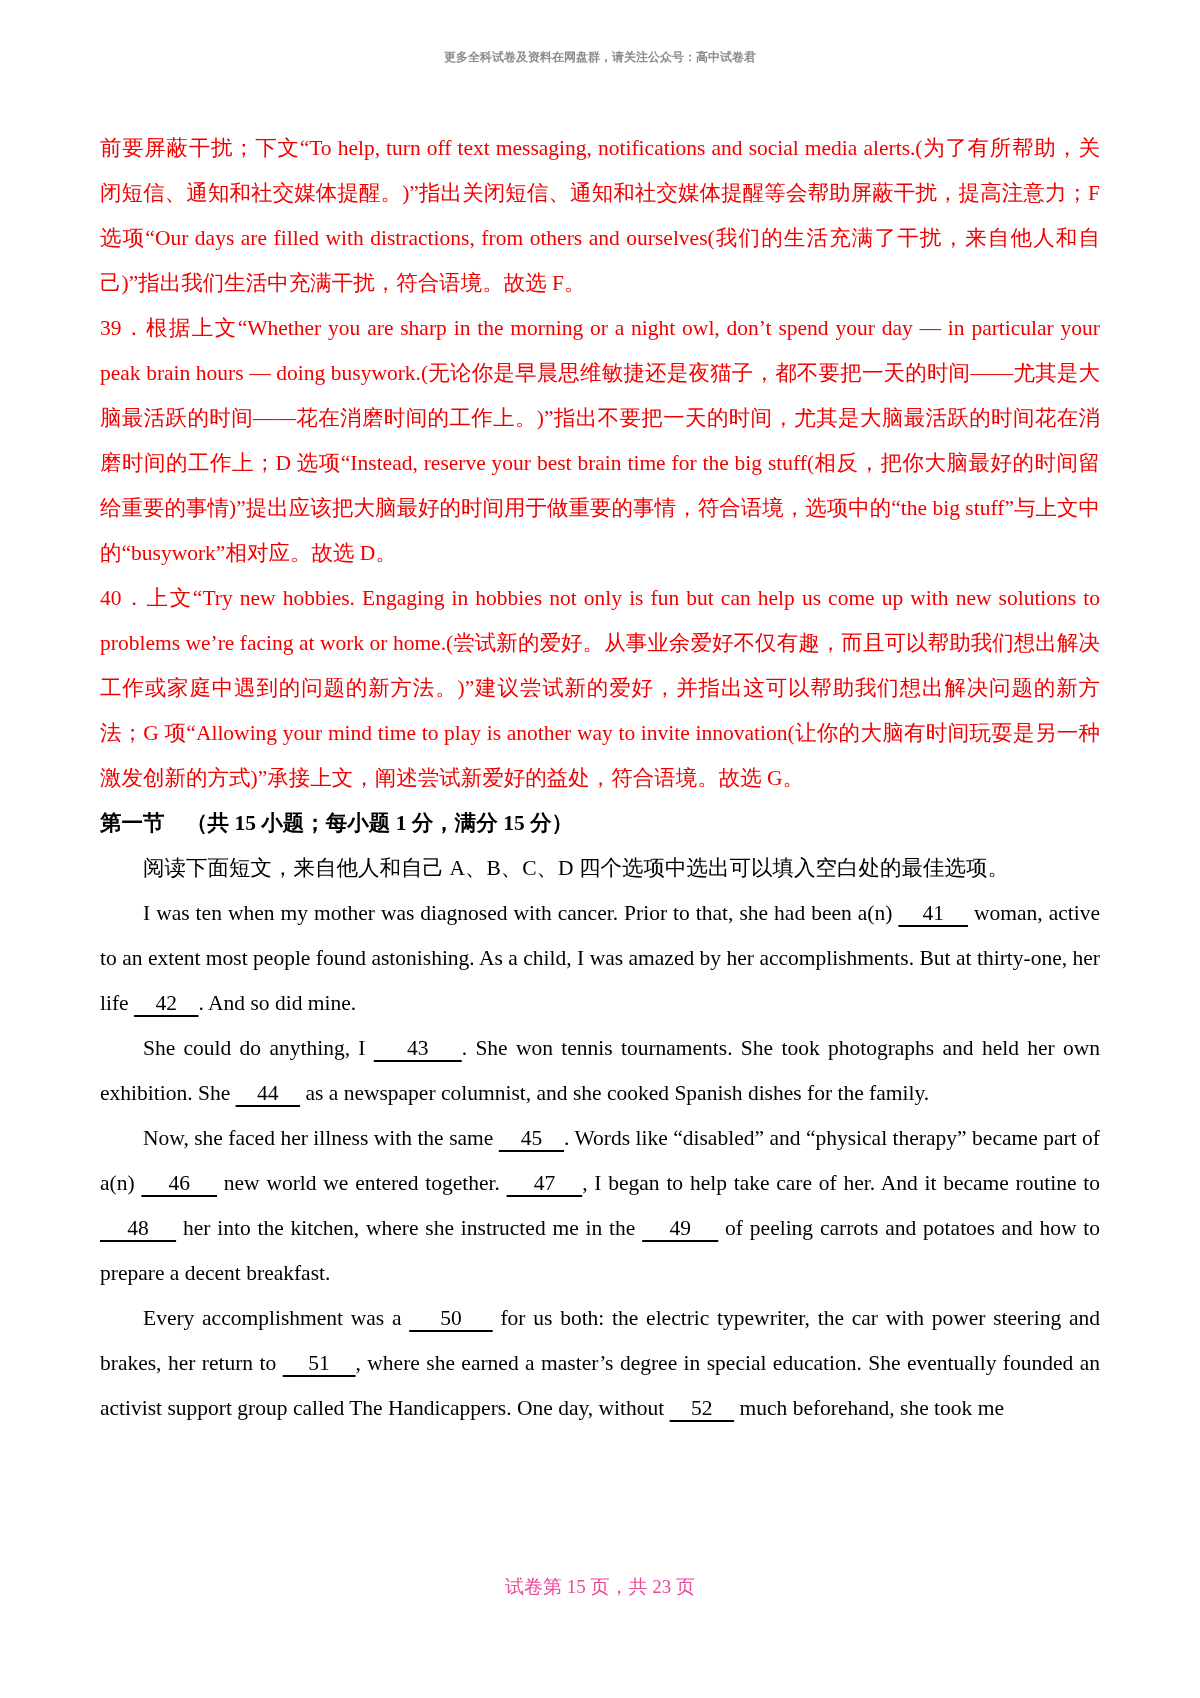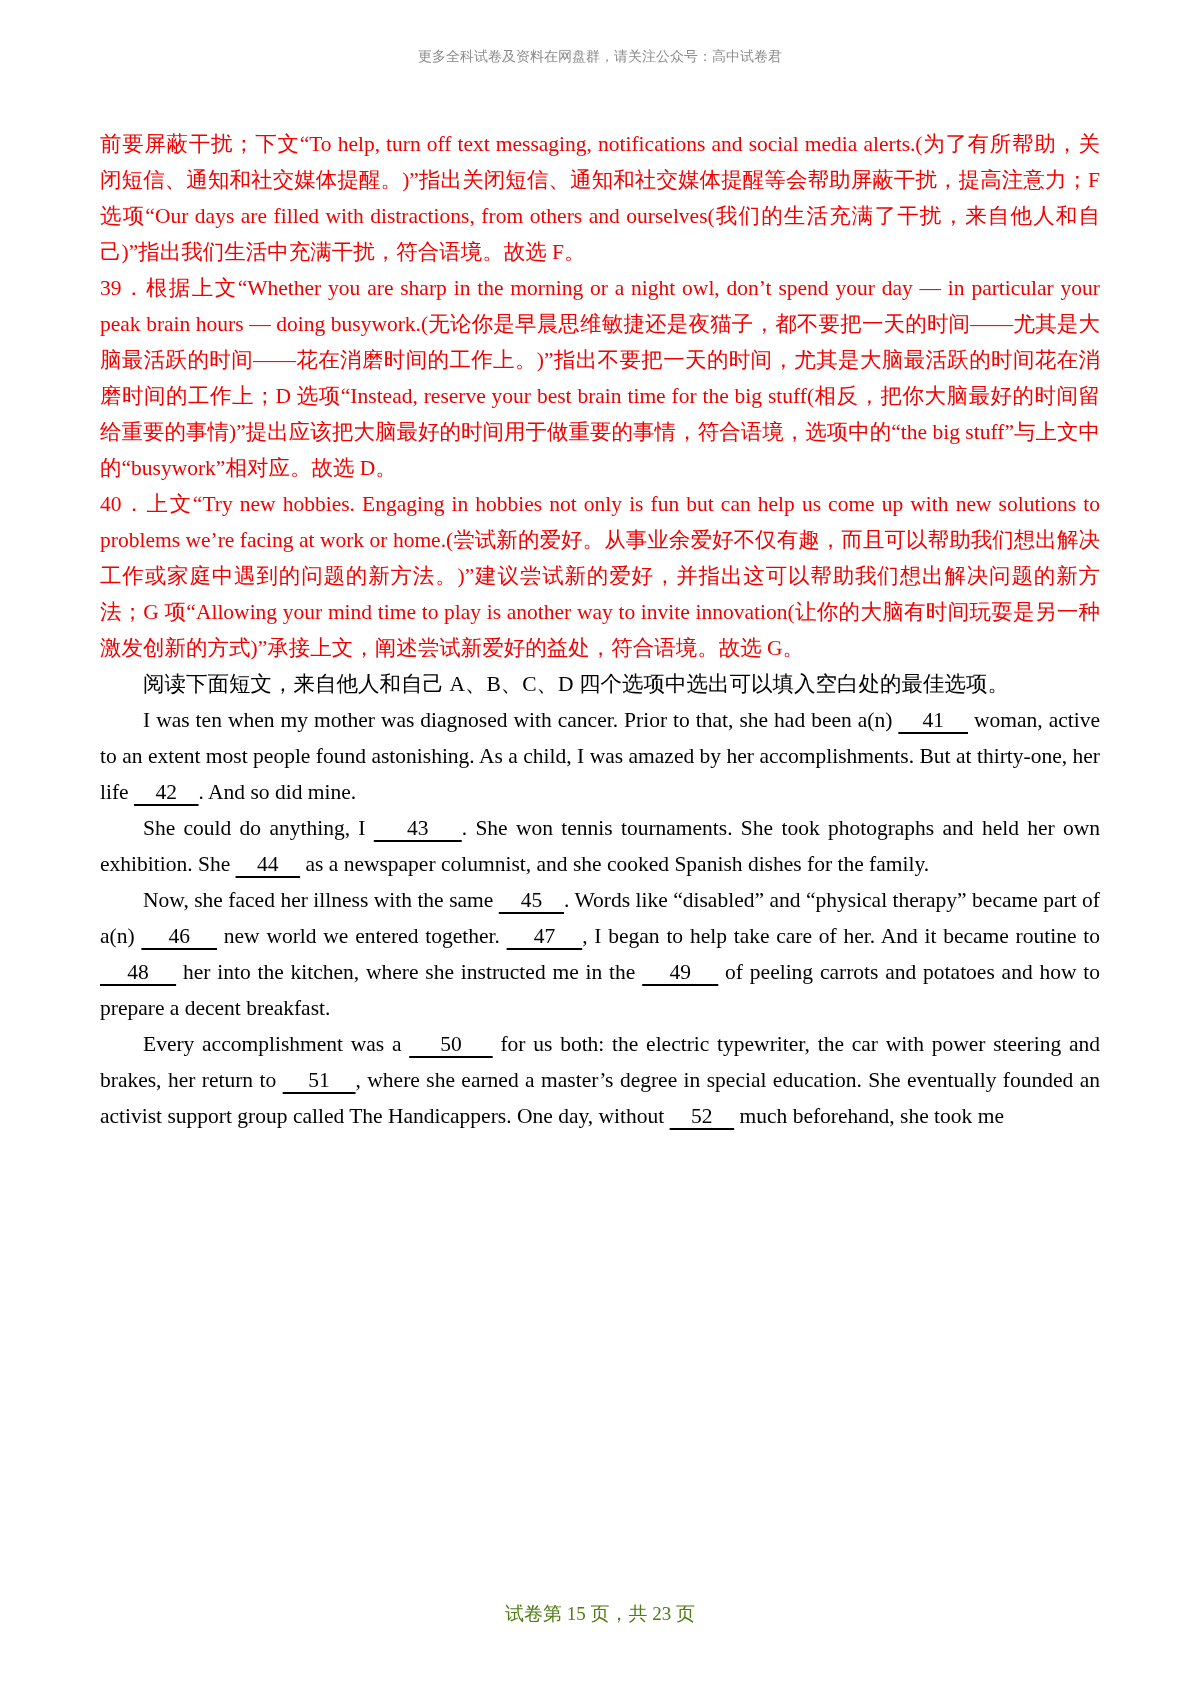--- a/index.html
+++ b/index.html
@@ -14,64 +14,66 @@
     position: relative;
     width: 1200px;
     height: 1698px;
     padding: 44px 100px 0 100px;
     background: #ffffff;
     overflow: hidden;
   }
   .header-note {
     text-align: center;
     color: #8c8c8c;
-    font-size: 14px;
+    font-size: 12px;
     line-height: 26px;
     margin-bottom: 56px;
+    font-weight: bold;
   }
   .content p {
     font-size: 21.5px;
-    line-height: 36px;
+    line-height: 45px;
     text-align: justify;
   }
   .red-para { color: #f20000; }
   .section-heading { font-weight: bold; }
   .indented { text-indent: 43px; }
   .cloze-para { text-indent: 43px; }
   .blank {
     text-decoration: underline;
     text-underline-offset: 5px;
     white-space: nowrap;
   }
   .footer {
     position: absolute;
     left: 0;
     right: 0;
-    bottom: 71px;
+    bottom: 98px;
     text-align: center;
     font-size: 19px;
-    color: #4d7c0f;
+    color: #ec4899;
   }
 </style>
 </head>
 <body>
 
 <div class="page">
 
   <div class="header-note">更多全科试卷及资料在网盘群，请关注公众号：高中试卷君</div>
 
   <div class="content">
 
     <p class="red-para">前要屏蔽干扰；下文“To help, turn off text messaging, notifications and social media alerts.(为了有所帮助，关闭短信、通知和社交媒体提醒。)”指出关闭短信、通知和社交媒体提醒等会帮助屏蔽干扰，提高注意力；F 选项“Our days are filled with distractions, from others and ourselves(我们的生活充满了干扰，来自他人和自己)”指出我们生活中充满干扰，符合语境。故选 F。</p>
 
     <p class="red-para">39．根据上文“Whether you are sharp in the morning or a night owl, don’t spend your day — in particular your peak brain hours — doing busywork.(无论你是早晨思维敏捷还是夜猫子，都不要把一天的时间——尤其是大脑最活跃的时间——花在消磨时间的工作上。)”指出不要把一天的时间，尤其是大脑最活跃的时间花在消磨时间的工作上；D 选项“Instead, reserve your best brain time for the big stuff(相反，把你大脑最好的时间留给重要的事情)”提出应该把大脑最好的时间用于做重要的事情，符合语境，选项中的“the big stuff”与上文中的“busywork”相对应。故选 D。</p>
 
     <p class="red-para">40．上文“Try new hobbies. Engaging in hobbies not only is fun but can help us come up with new solutions to problems we’re facing at work or home.(尝试新的爱好。从事业余爱好不仅有趣，而且可以帮助我们想出解决工作或家庭中遇到的问题的新方法。)”建议尝试新的爱好，并指出这可以帮助我们想出解决问题的新方法；G 项“Allowing your mind time to play is another way to invite innovation(让你的大脑有时间玩耍是另一种激发创新的方式)”承接上文，阐述尝试新爱好的益处，符合语境。故选 G。</p>
 
 
+    <p class="section-heading">第一节　（共 15 小题；每小题 1 分，满分 15 分）</p>
 
     <p class="indented">阅读下面短文，来自他人和自己 A、B、C、D 四个选项中选出可以填入空白处的最佳选项。</p>
 
     <div id="cloze-passage">
         <p class="cloze-para">I was ten when my mother was diagnosed with cancer. Prior to that, she had been a(n) <span class="blank">&nbsp;&nbsp;&nbsp;&nbsp;41&nbsp;&nbsp;&nbsp;&nbsp;</span> woman, active to an extent most people found astonishing. As a child, I was amazed by her accomplishments. But at thirty-one, her life <span class="blank">&nbsp;&nbsp;&nbsp;&nbsp;42&nbsp;&nbsp;&nbsp;&nbsp;</span>. And so did mine.</p>
         <p class="cloze-para">She could do anything, I <span class="blank">&nbsp;&nbsp;&nbsp;&nbsp;43&nbsp;&nbsp;&nbsp;&nbsp;</span>. She won tennis tournaments. She took photographs and held her own exhibition. She <span class="blank">&nbsp;&nbsp;&nbsp;&nbsp;44&nbsp;&nbsp;&nbsp;&nbsp;</span> as a newspaper columnist, and she cooked Spanish dishes for the family.</p>
         <p class="cloze-para">Now, she faced her illness with the same <span class="blank">&nbsp;&nbsp;&nbsp;&nbsp;45&nbsp;&nbsp;&nbsp;&nbsp;</span>. Words like “disabled” and “physical therapy” became part of a(n) <span class="blank">&nbsp;&nbsp;&nbsp;&nbsp;46&nbsp;&nbsp;&nbsp;&nbsp;</span> new world we entered together. <span class="blank">&nbsp;&nbsp;&nbsp;&nbsp;47&nbsp;&nbsp;&nbsp;&nbsp;</span>, I began to help take care of her. And it became routine to <span class="blank">&nbsp;&nbsp;&nbsp;&nbsp;48&nbsp;&nbsp;&nbsp;&nbsp;</span> her into the kitchen, where she instructed me in the <span class="blank">&nbsp;&nbsp;&nbsp;&nbsp;49&nbsp;&nbsp;&nbsp;&nbsp;</span> of peeling carrots and potatoes and how to prepare a decent breakfast.</p>
         <p class="cloze-para">Every accomplishment was a <span class="blank">&nbsp;&nbsp;&nbsp;&nbsp;50&nbsp;&nbsp;&nbsp;&nbsp;</span> for us both: the electric typewriter, the car with power steering and brakes, her return to <span class="blank">&nbsp;&nbsp;&nbsp;&nbsp;51&nbsp;&nbsp;&nbsp;&nbsp;</span>, where she earned a master’s degree in special education. She eventually founded an activist support group called The Handicappers. One day, without <span class="blank">&nbsp;&nbsp;&nbsp;&nbsp;52&nbsp;&nbsp;&nbsp;&nbsp;</span> much beforehand, she took me</p>
       </div>
 

